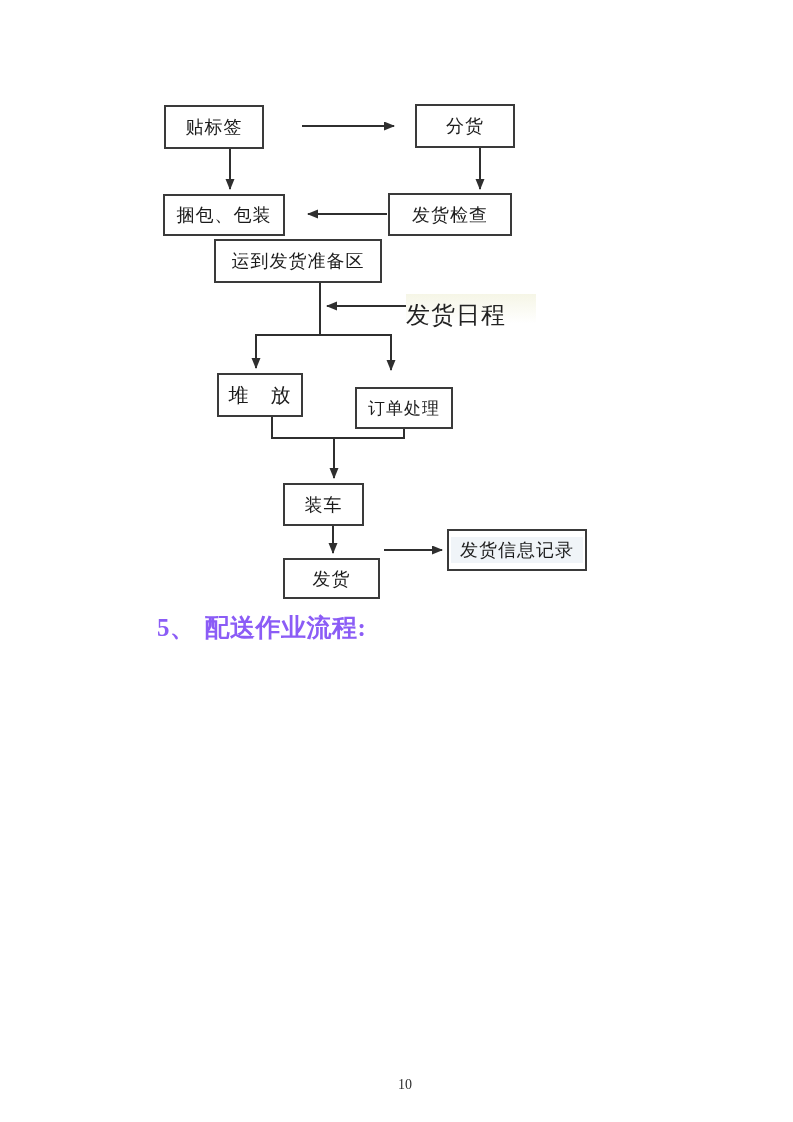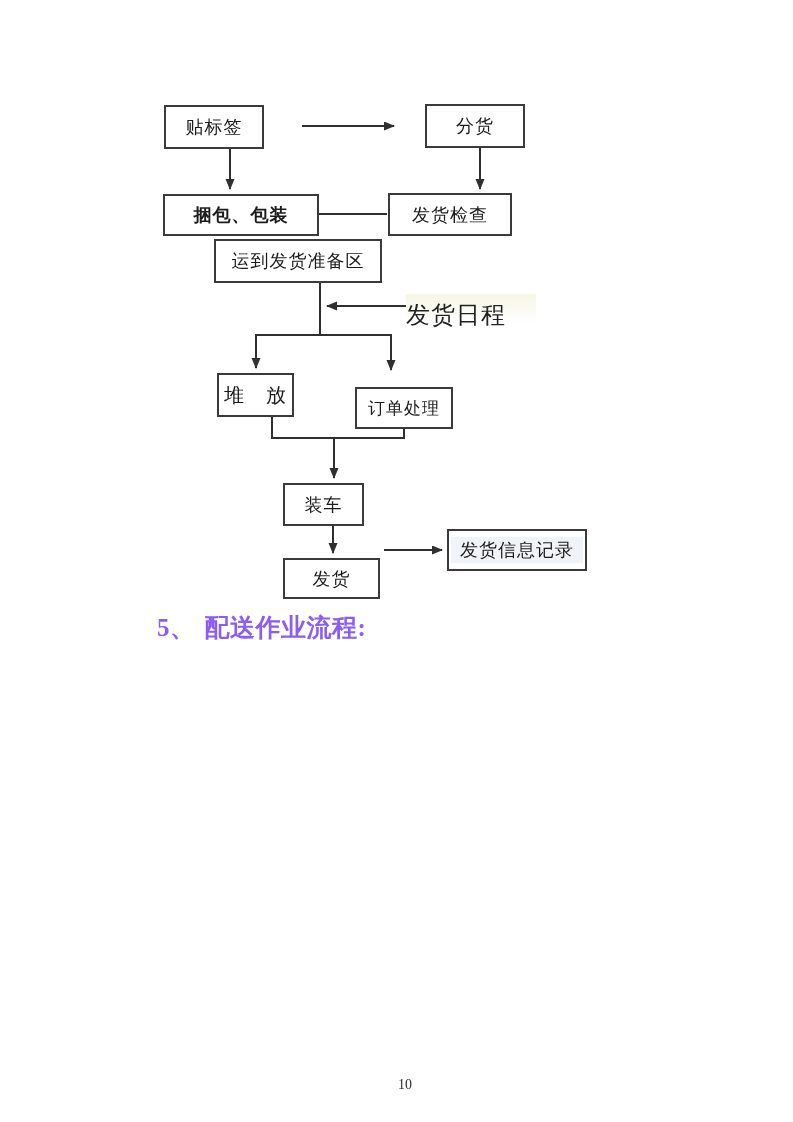--- a/index.html
+++ b/index.html
@@ -25,25 +25,25 @@
     display: flex;
     align-items: center;
     justify-content: center;
     font-size: 18px;
     color: #1b1b1b;
     letter-spacing: 1px;
     white-space: nowrap;
     text-align: right;
   }
   #n-label-sticker { left: 164px; top: 105px; width: 100px; height: 44px; }
-  #n-sorting       { left: 425px; top: 104px; width: 100px; height: 44px; }
-  #n-packing       { left: 163px; top: 194px; width: 156px; height: 42px; font-weight: bold; }
+  #n-sorting       { left: 415px; top: 104px; width: 100px; height: 44px; }
+  #n-packing       { left: 163px; top: 194px; width: 122px; height: 42px; }
   #n-check         { left: 388px; top: 193px; width: 124px; height: 43px; }
   #n-staging       { left: 214px; top: 239px; width: 168px; height: 44px; }
-  #n-stacking      { left: 217px; top: 373px; width: 77px;  height: 44px; font-size: 20px; }
+  #n-stacking      { left: 217px; top: 373px; width: 86px;  height: 44px; font-size: 20px; }
   #n-order         { left: 355px; top: 387px; width: 98px;  height: 42px; font-size: 17px; }
   #n-loading       { left: 283px; top: 483px; width: 81px; height: 43px; }
   #n-shipping      { left: 283px; top: 558px; width: 97px;  height: 41px; font-family: Liberation Mono, monospace; }
   #n-record        { left: 447px; top: 529px; width: 140px; height: 42px; }
   #n-record .node-text {
     background: rgba(205, 220, 232, 0.30);
     padding: 1px 9px;
   }
   .schedule-label {
     position: absolute;

